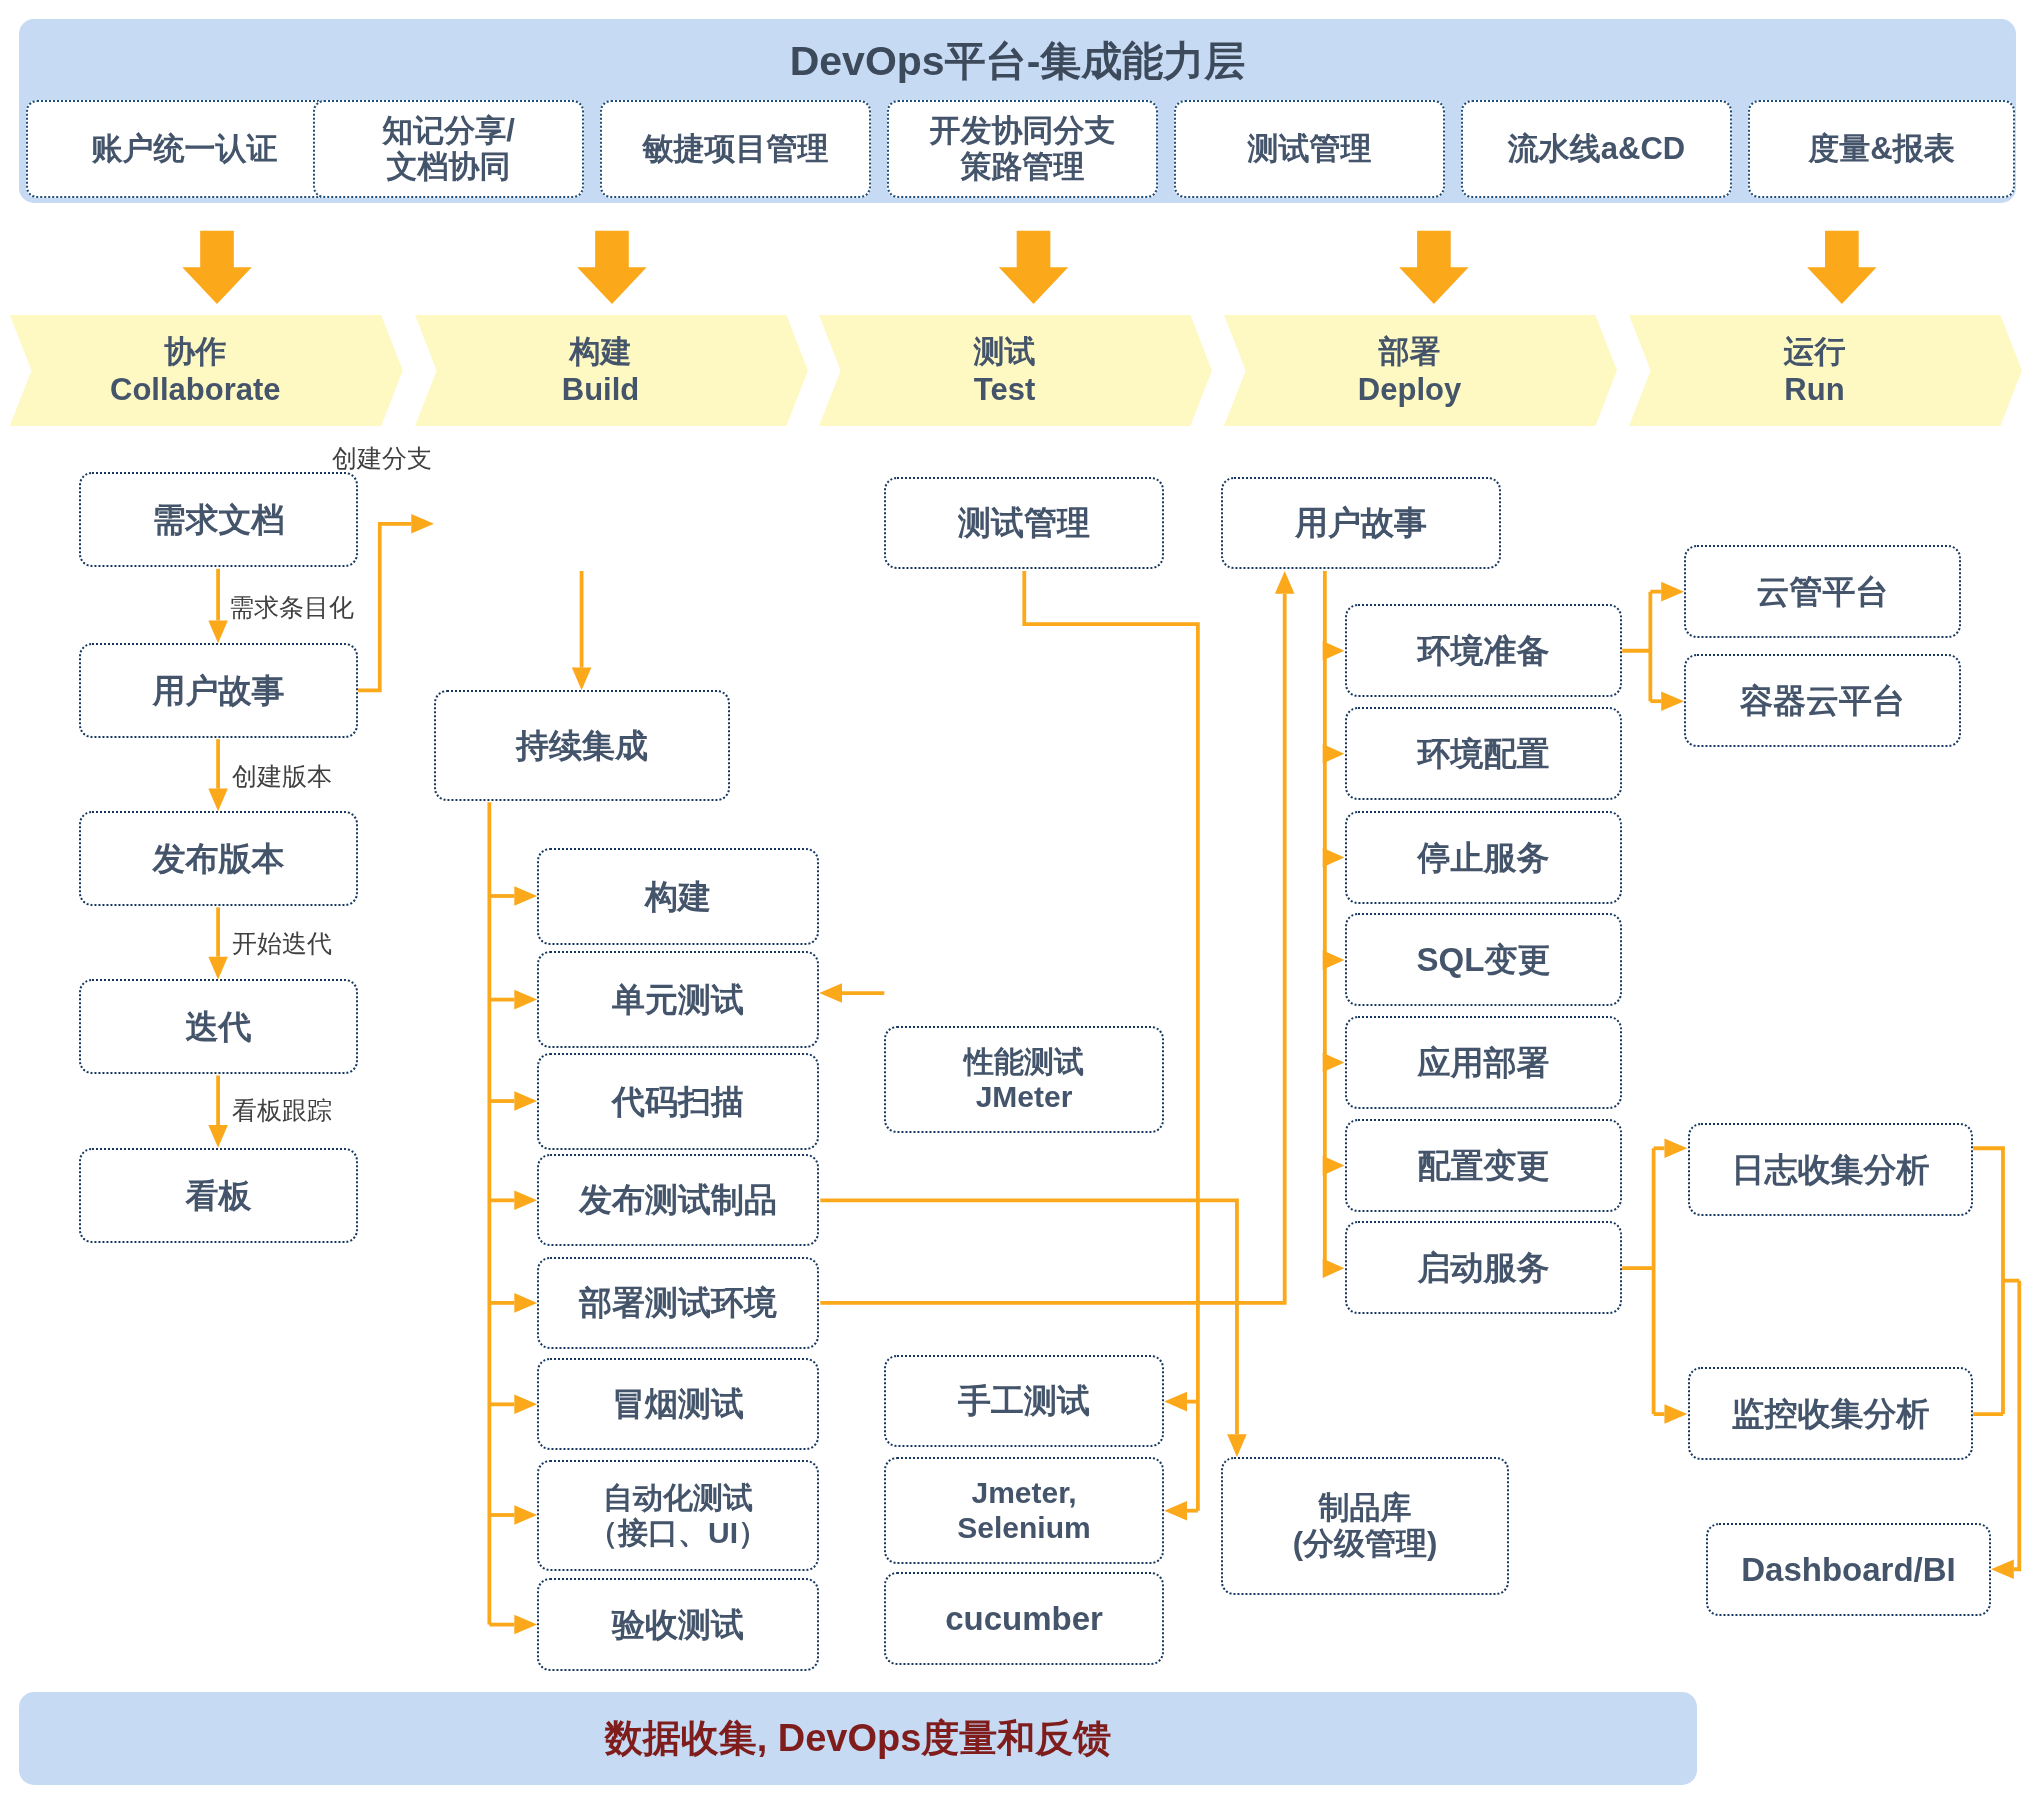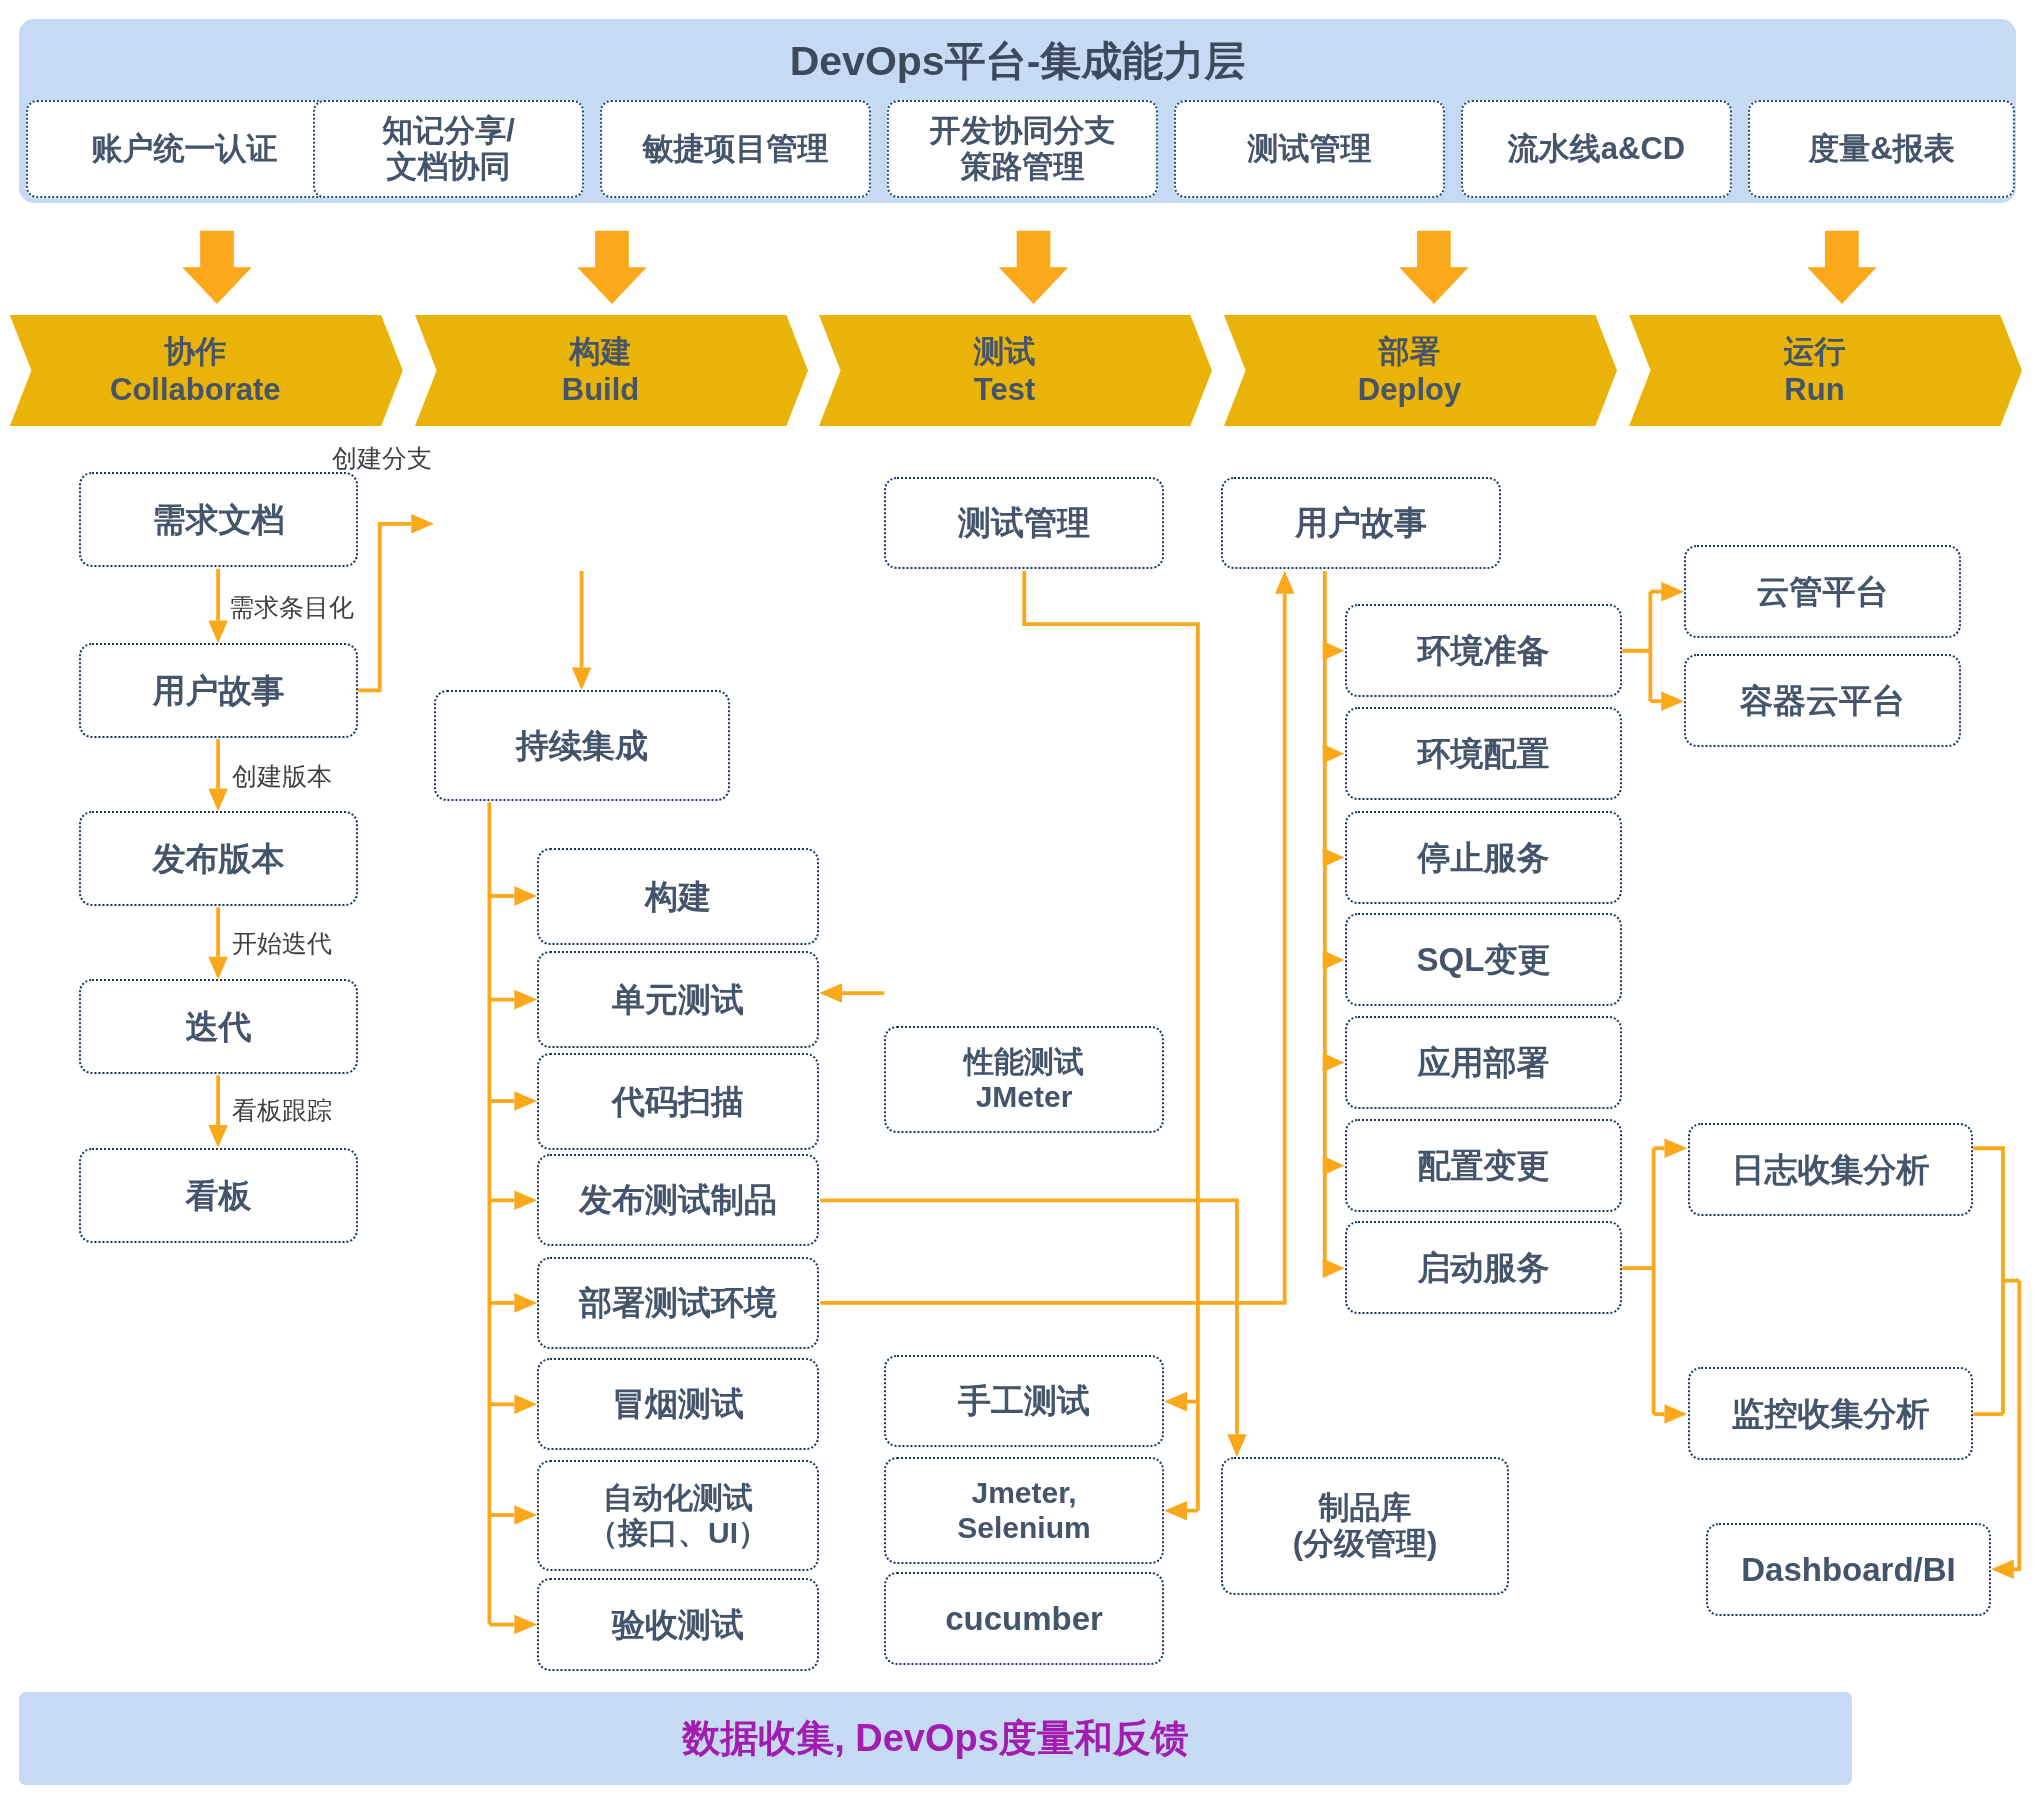--- a/index.html
+++ b/index.html
@@ -6,34 +6,34 @@
   .page{position:relative;width:2035px;height:1805px;background:#ffffff;
         font-family:"Liberation Sans","DejaVu Sans",sans-serif;overflow:hidden;}
   .banner{position:absolute;left:19px;top:19px;width:1997px;height:184px;
           background:#C6DAF3;border-radius:15px;}
   .banner-title{position:absolute;left:0;top:15px;width:100%;text-align:center;
           font-size:41px;font-weight:700;color:#3D4A5C;}
   .cap{position:absolute;top:100px;height:98px;background:#ffffff;
        border:2.2px dotted #1F4E79;border-radius:11px;box-sizing:border-box;
        display:flex;align-items:center;justify-content:center;text-align:center;
        font-size:31px;font-weight:700;color:#44546A;white-space:pre-line;line-height:1.15;}
-  .chev{position:absolute;top:315px;width:393px;height:111px;background:#eab308;
+  .chev{position:absolute;top:315px;width:393px;height:111px;background:#fef9c3;
         clip-path:polygon(0% 0%,94.5% 0%,100% 50%,94.5% 100%,0% 100%,5.5% 50%);
         display:flex;flex-direction:column;align-items:center;justify-content:center;
         color:#44546A;font-size:31px;font-weight:600;line-height:1.22;padding-right:22px;box-sizing:border-box;}
   .node{position:absolute;background:#ffffff;border:2.2px dotted #17375E;border-radius:13px;
         box-sizing:border-box;display:flex;align-items:center;justify-content:center;
         text-align:center;font-size:33px;font-weight:700;color:#44546A;
         white-space:pre-line;line-height:1.15;z-index:2;}
   .elabel{position:absolute;font-size:25px;font-weight:400;color:#404040;
         white-space:nowrap;z-index:3;}
   .lines{position:absolute;left:0;top:0;width:2035px;height:1805px;z-index:1;}
-  .footer{position:absolute;left:19px;top:1692px;width:1833px;height:93px;
-        background:#C6DAF3;border-radius:7px;display:flex;align-items:center;
-        justify-content:center;font-size:38px;font-weight:700;color:#a21caf;}
+  .footer{position:absolute;left:19px;top:1692px;width:1678px;height:93px;
+        background:#C6DAF3;border-radius:15px;display:flex;align-items:center;
+        justify-content:center;font-size:38px;font-weight:700;color:#7f1d1d;}
 </style>
 </head>
 <body>
 
 <div class="page">
 
   <div class="banner">
     <div class="banner-title">DevOps平台-集成能力层</div>
   </div>
   <div class="cap" style="left:26px;width:317px;">账户统一认证</div>

